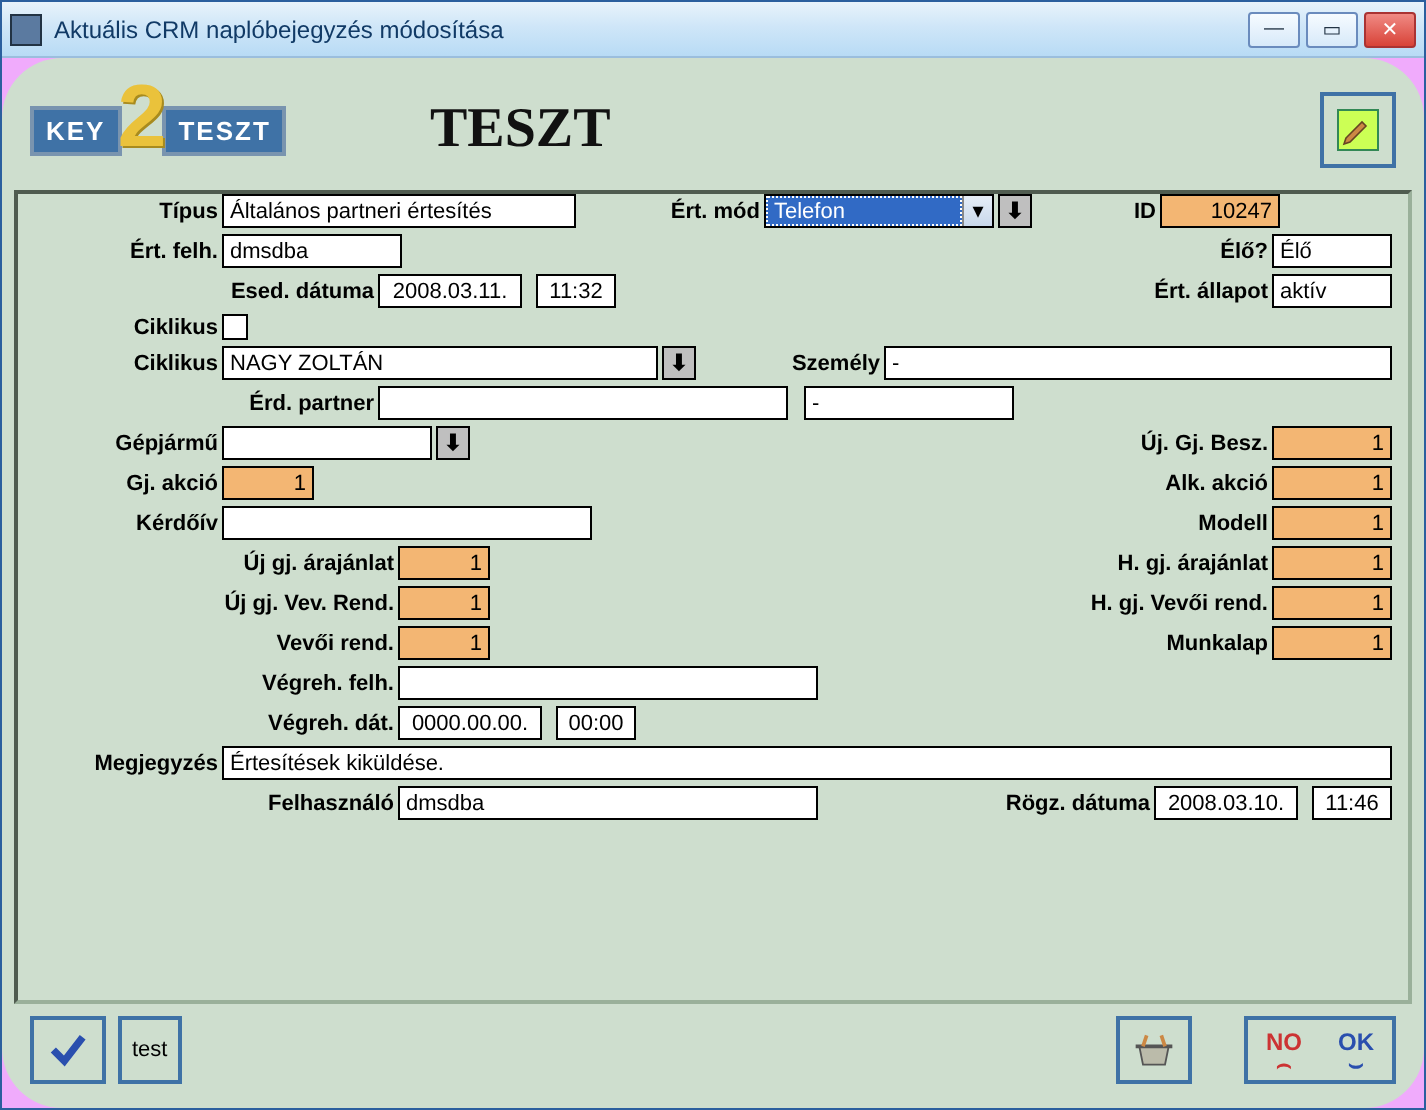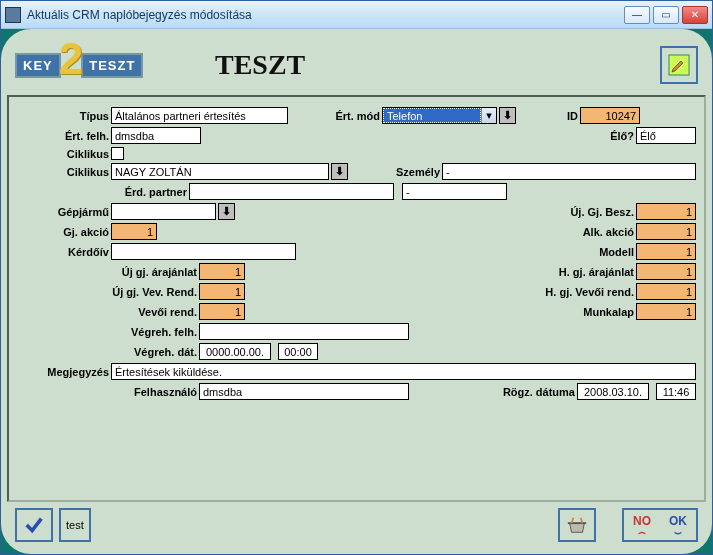--- a/index.html
+++ b/index.html
@@ -9,21 +9,21 @@
     font-size: 11px;
     background: #fff;
     width: 713px;
     height: 555px;
     overflow: hidden;
   }
   .window {
     width: 713px;
     height: 555px;
     border: 1px solid #2b5f9e;
-    background: #0f766e;
+    background: #f0abfc;
     display: flex;
     flex-direction: column;
   }
   .titlebar {
     height: 28px;
     background: linear-gradient(#e8f3fb, #cfe6f8 45%, #b8dbf5);
     border-bottom: 1px solid #9bbedd;
     display: flex;
     align-items: center;
     padding: 0 4px;
@@ -95,21 +95,21 @@
     border:2px solid #3f72a6;
     background:#cedece;
     display:flex; align-items:center; justify-content:center;
     cursor:pointer;
   }
   .edit-btn svg { width:24px; height:24px; }
   .form {
     flex:1;
     border:2px inset #9ab09a;
     background:#cedece;
-    padding:10px 8px 4px;
+    padding:0 8px 4px;
     display:flex;
     flex-direction:column;
     gap:3px;
     font-size:11px;
   }
   .row { display:flex; align-items:center; gap:2px; }
   .lbl { text-align:right; font-weight:bold; color:#000; font-size:11px; }
   .fld {
     border:1px solid #000;
     background:#fff;
@@ -233,20 +233,29 @@
       </div>
 
       <div class="row">
         <div class="lbl" style="width:92px">Ért. felh.</div>
         <div class="fld" style="width:90px">dmsdba</div>
         <div style="flex:1"></div>
         <div class="lbl" style="width:40px">Élő?</div>
         <div class="fld" style="width:60px">Élő</div>
       </div>
 
+      <div class="row">
+        <div class="lbl" style="width:170px">Esed. dátuma</div>
+        <div class="fld" style="width:72px;text-align:center;justify-content:center">2008.03.11.</div>
+        <div style="width:3px"></div>
+        <div class="fld" style="width:40px;text-align:center;justify-content:center">11:32</div>
+        <div style="flex:1"></div>
+        <div class="lbl" style="width:70px">Ért. állapot</div>
+        <div class="fld" style="width:60px">aktív</div>
+      </div>
 
       <div class="row">
         <div class="lbl" style="width:92px">Ciklikus</div>
         <div class="chk"></div>
       </div>
 
       <div class="row">
         <div class="lbl" style="width:92px">Ciklikus</div>
         <div class="fld" style="width:218px">NAGY   ZOLTÁN</div>
         <div class="darr">⬇</div>

